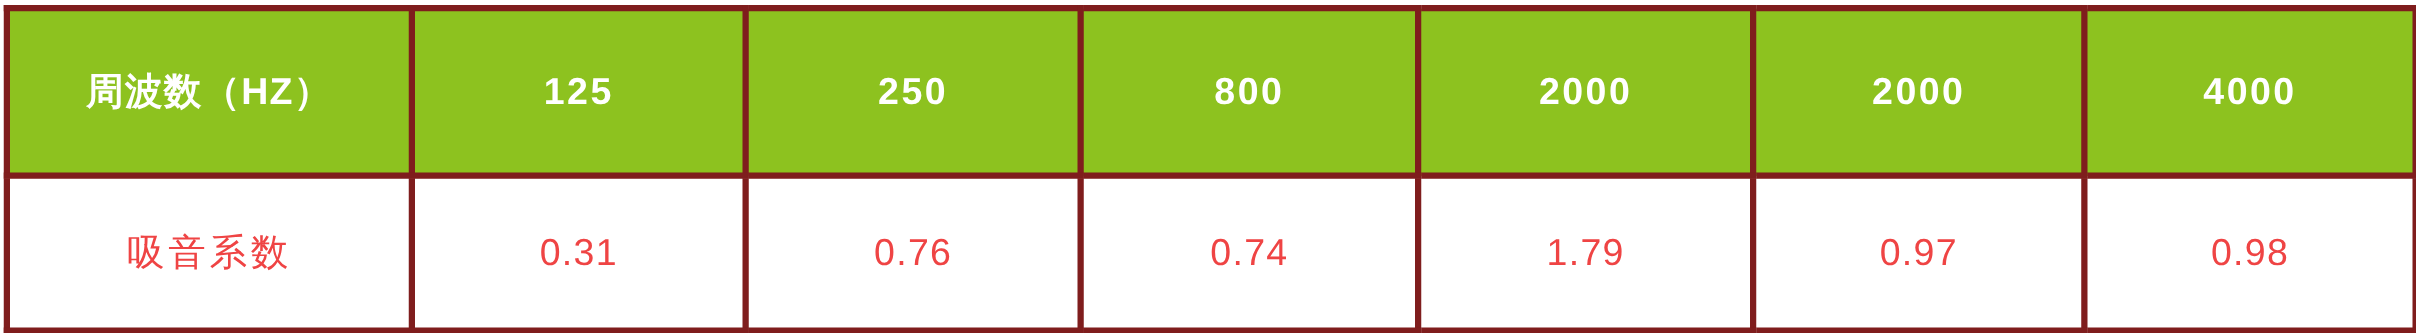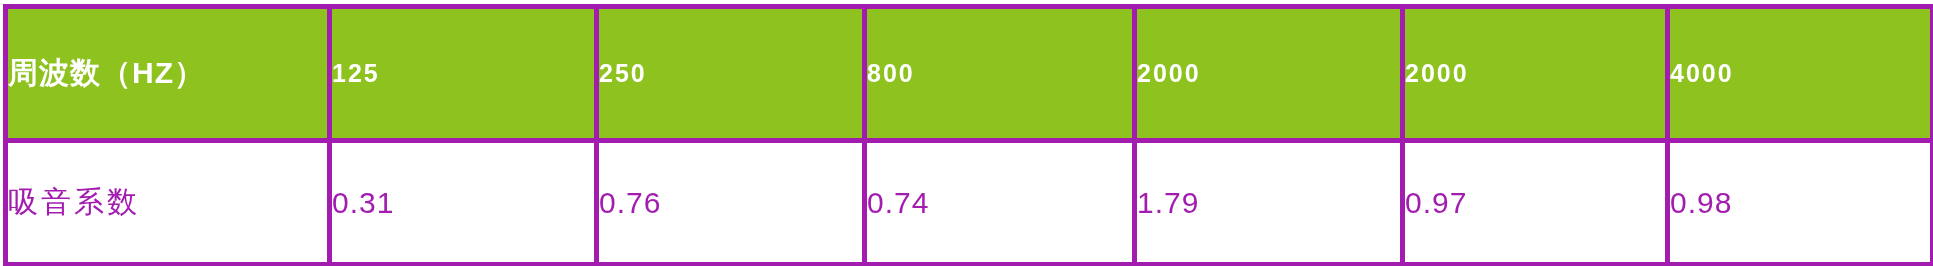--- a/index.html
+++ b/index.html
@@ -28,50 +28,50 @@
     width: 100%;
     height: 100%;
     border-collapse: collapse;
     table-layout: fixed;
     border: 5px solid #231815;
     box-sizing: border-box;
   }
 
   table.spec-table th,
   table.spec-table td {
-    border: 5px solid #a21caf;
-    text-align: left;
+    border: 5px solid #7f1d1d;
+    text-align: center;
     vertical-align: middle;
     padding: 0;
     box-sizing: border-box;
   }
 
   
   thead tr {
     height: 134px;
   }
   thead th {
     background: #8DC21F;
     color: #ffffff;
     font-weight: bold;
-    font-size: 25px;
+    font-size: 30px;
     letter-spacing: 2px;
   }
   thead th.label-head {
     font-size: 30px;
     letter-spacing: 1px;
   }
 
   
   tbody tr {
     height: 124px;
   }
   tbody td {
     background: #ffffff;
-    color: #a21caf;
+    color: #ef4444;
     font-weight: normal;
     font-size: 30px;
     letter-spacing: 1px;
   }
   tbody td.row-label {
     font-size: 30px;
     letter-spacing: 3px;
   }
 
   

